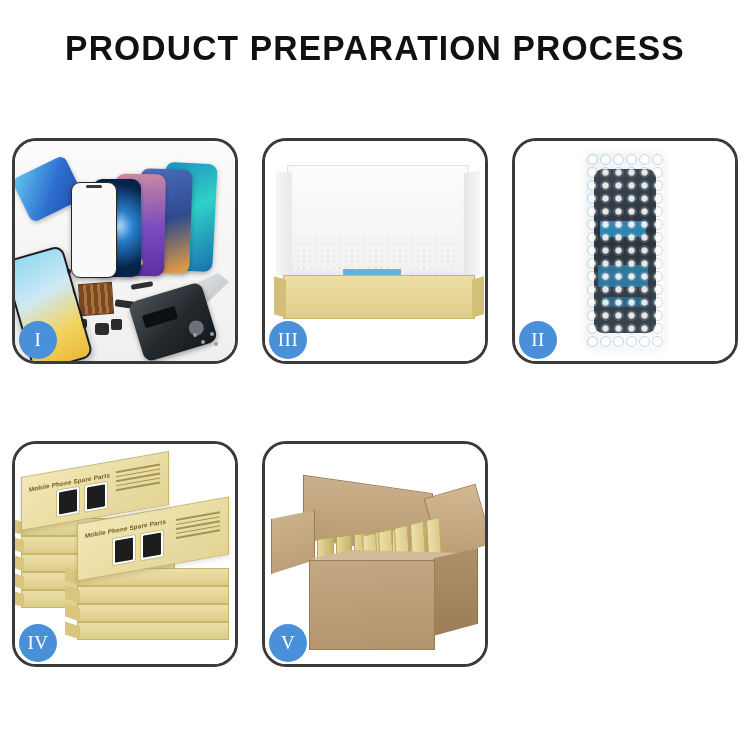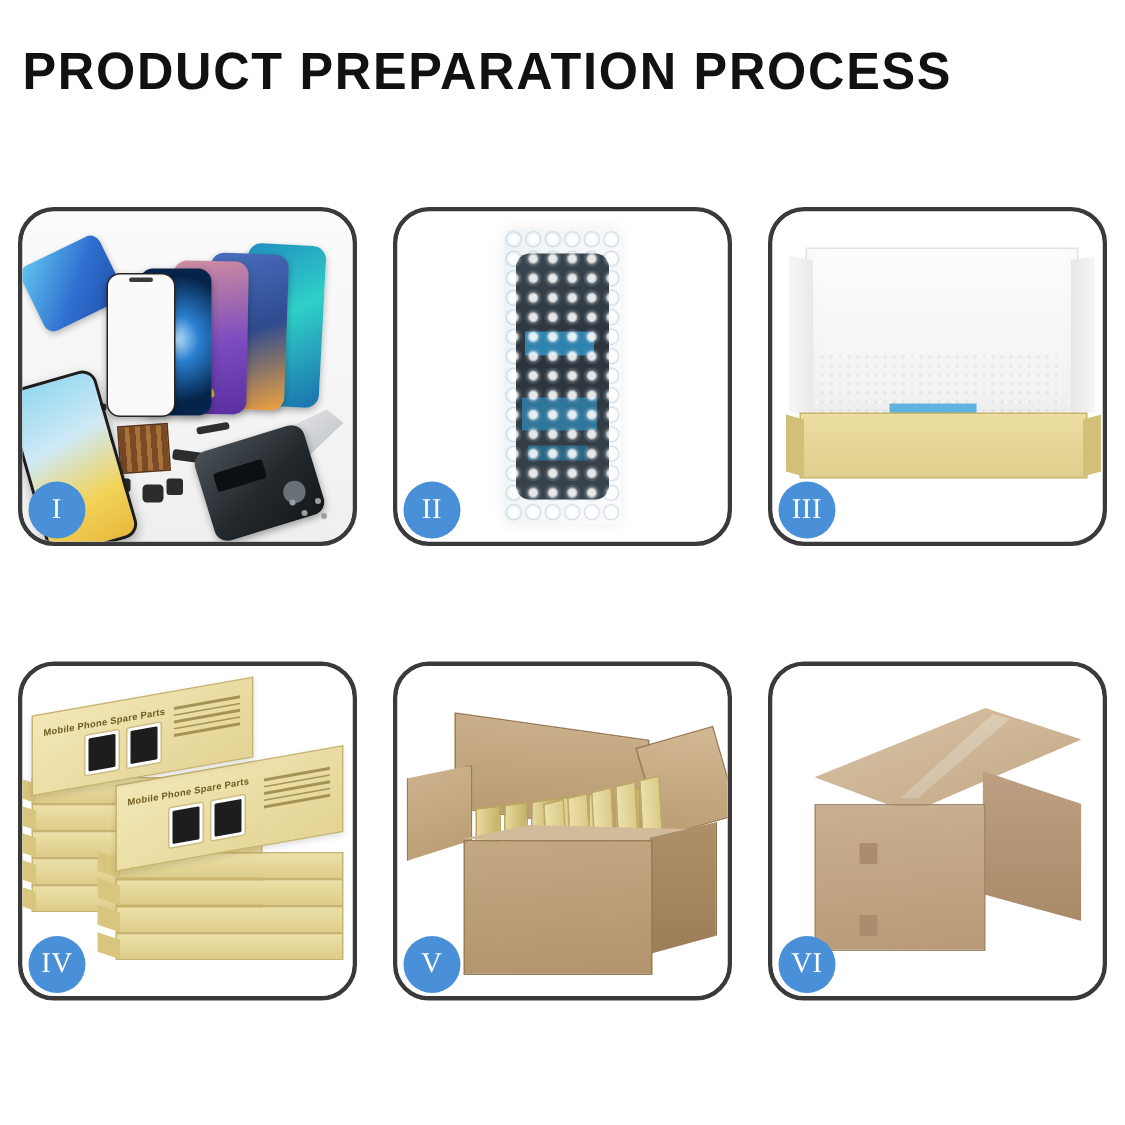--- a/index.html
+++ b/index.html
@@ -4,21 +4,21 @@
 <style>
   html,body{margin:0;padding:0;}
   body{
     width:750px;height:750px;background:#ffffff;
     font-family:"Liberation Sans", sans-serif;
     overflow:hidden;position:relative;
   }
   .page{position:relative;width:750px;height:750px;}
 
   
-  .header{padding-top:30px;}
+  .header{padding-top:30px;text-align:center;}
   .title{
     font-size:35px;font-weight:700;color:#111;
     letter-spacing:1.2px;line-height:1.05;
     transform:scaleX(0.96);transform-origin:center;
     white-space:nowrap;
   }
   .subtitle{
     margin-top:11px;font-size:15.5px;color:#1a1a1a;
     letter-spacing:.15px;white-space:nowrap;
   }
@@ -338,46 +338,46 @@
               <span></span>
               <span></span>
           </div>
           <div class="tool"></div>
         </div>
       </div>
       <div class="badge">I</div>
     </div>
 
     <div class="panel">
+      <div class="panel-inner p3">
+        <div class="stage">
+          <div class="lid"></div>
+          <div class="foam"></div>
+          <div class="innerpack">
+            <span class="tag"></span>
+          </div>
+          <div class="boxbase"></div>
+        </div>
+      </div>
+      <div class="badge">III</div>
+    </div>
+
+    <div class="panel">
       <div class="panel-inner p2">
         <div class="stage">
           <div class="wrapbag"></div>
           <div class="wrapitem">
             <span class="hl"></span>
               <span class="hl2"></span>
               <span class="hl3"></span>
           </div>
           <div class="bubbles"></div>
         </div>
       </div>
       <div class="badge">II</div>
-    </div>
-
-    <div class="panel">
-      <div class="panel-inner p3">
-        <div class="stage">
-          <div class="lid"></div>
-          <div class="foam"></div>
-          <div class="innerpack">
-            <span class="tag"></span>
-          </div>
-          <div class="boxbase"></div>
-        </div>
-      </div>
-      <div class="badge">III</div>
     </div>
 
     <div class="panel">
       <div class="panel-inner p4">
         <div class="stage">
           <div class="stackbox" style="left:6px;top:146px;"></div>
           <div class="stackbox" style="left:6px;top:128px;"></div>
           <div class="stackbox" style="left:6px;top:110px;"></div>
           <div class="stackbox" style="left:6px;top:92px;"></div>
           <div class="stackbox" style="left:6px;top:74px;"></div>
@@ -447,28 +447,15 @@
           </div>
           <div class="flapleft"></div>
           <div class="cartonrim"></div>
           <div class="cartonside"></div>
           <div class="cartonfront"></div>
         </div>
       </div>
       <div class="badge">V</div>
     </div>
 
-    <div class="panel">
-      <div class="panel-inner p6">
-        <div class="stage">
-          <div class="sealtop"></div>
-          <div class="tape"></div>
-          <div class="sealside"></div>
-          <div class="sealfront"></div>
-          <div class="tab t1"></div>
-          <div class="tab t2"></div>
-        </div>
-      </div>
-      <div class="badge">VI</div>
-    </div>
 
   </div>
 </div>
 
 </body></html>

